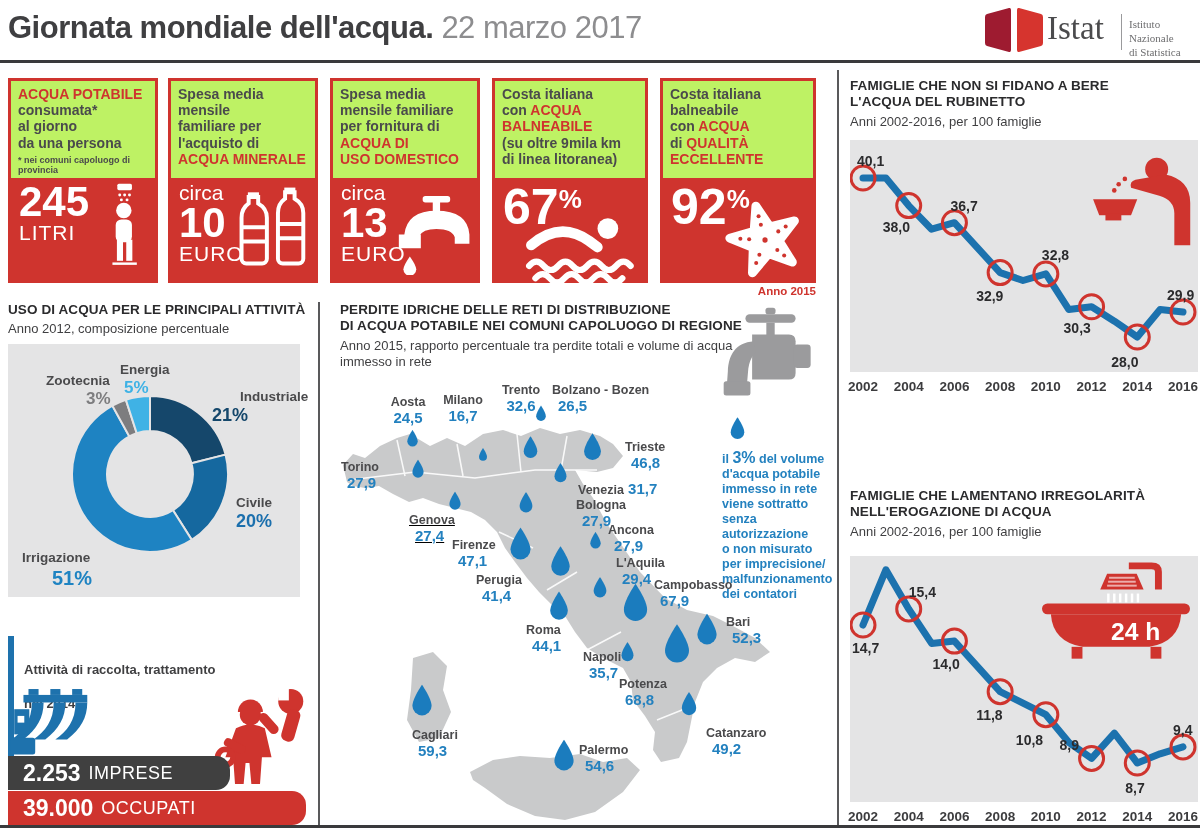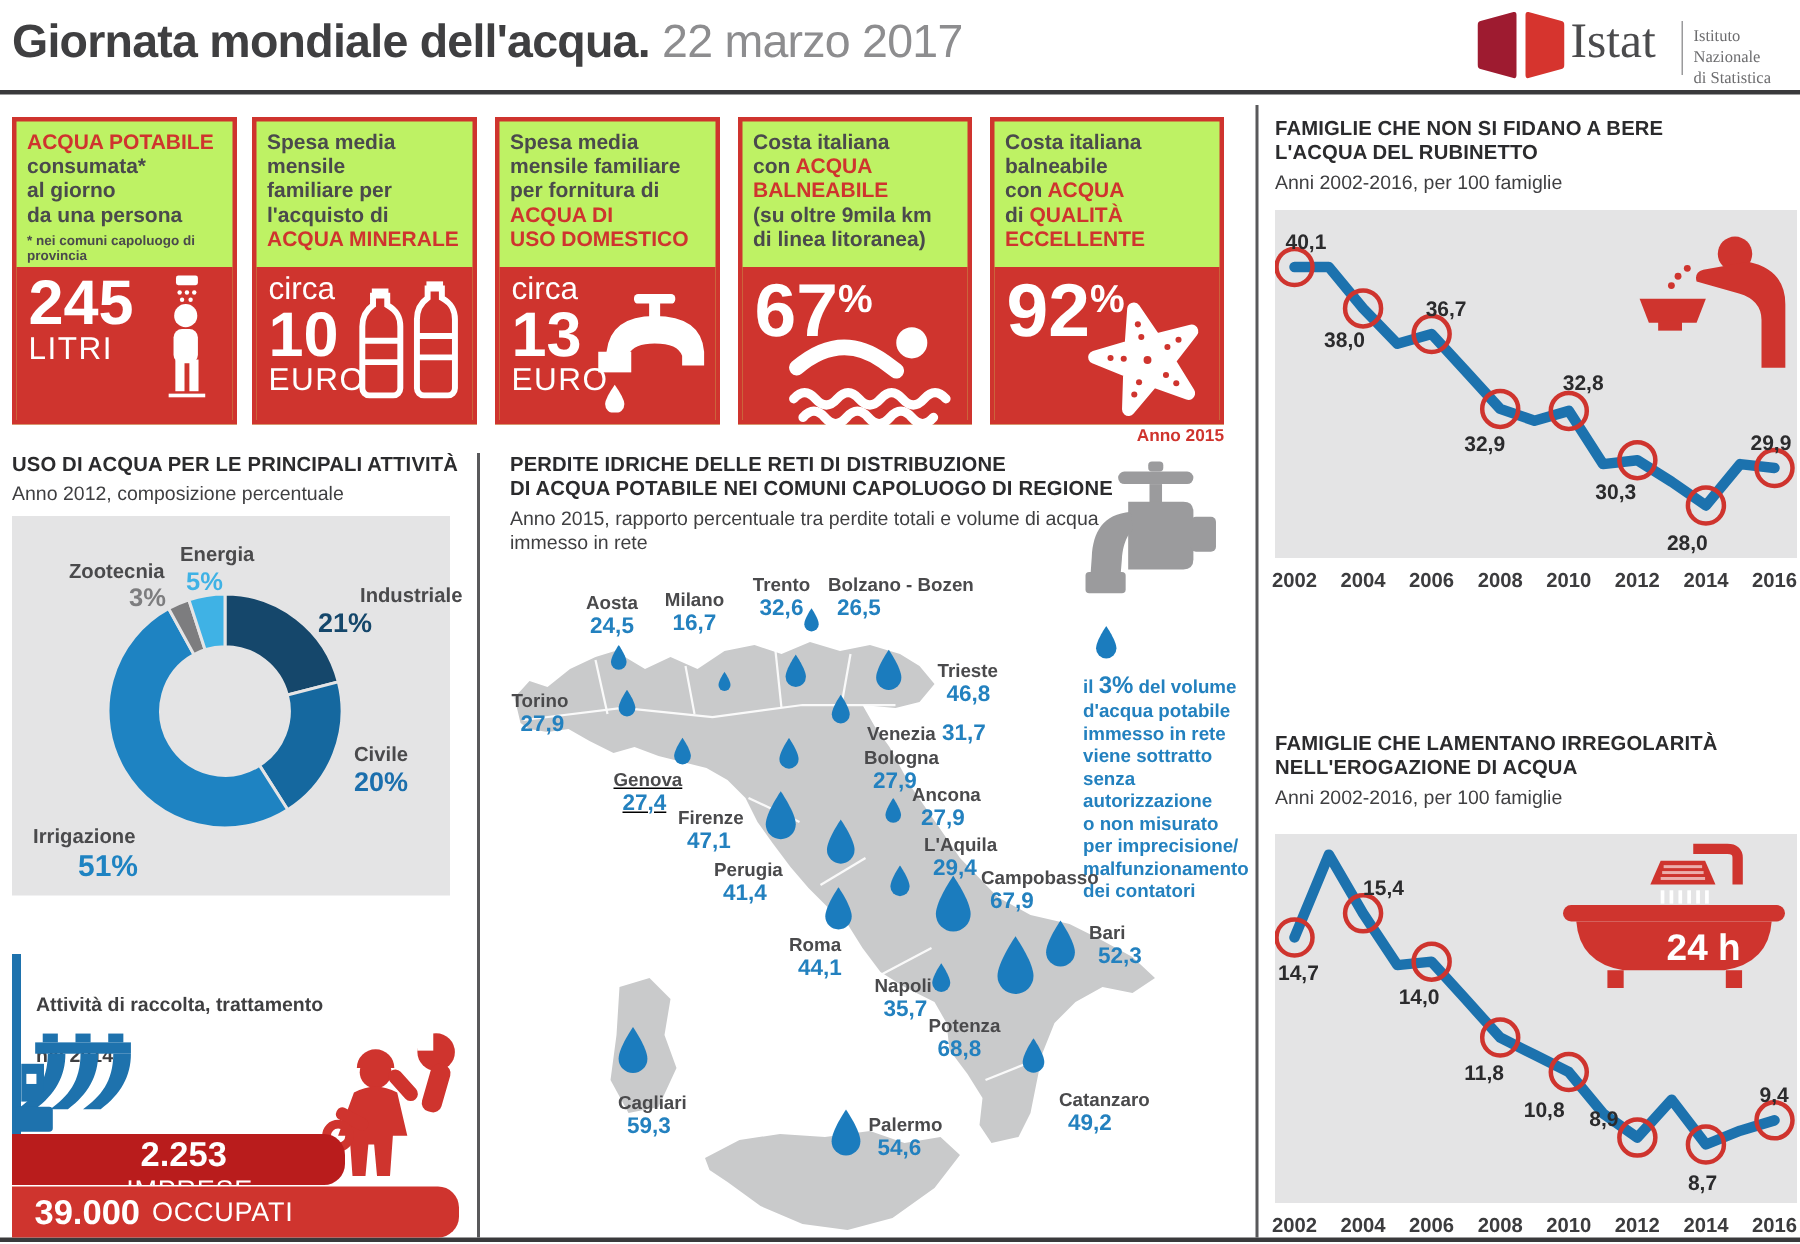--- a/index.html
+++ b/index.html
@@ -48,21 +48,21 @@
   .dlab.zoo{font-size:17px;color:#7d7d7f;}
   .dlab.ind{font-size:18px;color:#15476b;}
   .dlab.civ2{font-size:18px;color:#1b6fad;}
   .dlab.irr{font-size:20px;color:#1e83c2;}
   
   #comp-bar{position:absolute;left:8px;top:636px;width:6px;height:120px;background:#1e72ad;}
   #comp-text{position:absolute;left:24px;top:638px;font-size:13px;font-weight:bold;color:#3f3f41;line-height:1.3;margin-top:24px;}
   .hbar{position:absolute;left:8px;height:34px;border-radius:0 14px 14px 0;color:#fff;display:flex;align-items:center;padding-left:15px;box-sizing:border-box;}
   .hbar .n{font-size:23px;font-weight:bold;margin-right:8px;}
   .hbar .t{font-size:18px;letter-spacing:0.5px;}
-  #bar-blue{top:756px;width:222px;background:#b91c1c;flex-direction:column;}
+  #bar-blue{top:756px;width:222px;background:#404040;}
   #bar-red{top:791px;width:298px;background:#cf342e;}
   
   .city{position:absolute;font-weight:bold;line-height:1.08;white-space:nowrap;}
   .city .nm{font-size:12.5px;color:#4a4a4c;display:block;}
   .city .vl{font-size:15px;color:#2381bf;display:block;}
   .city.center{transform:translateX(-50%);text-align:center;}
   .city.left .vl{padding-left:6px;}
   .city.inline .nm,.city.inline .vl{display:inline;}
   .dropi{position:absolute;color:#1b7cbe;}
   #tap-note{position:absolute;left:722px;top:448px;width:112px;font-size:12.5px;font-weight:bold;color:#2381bf;line-height:1.2;}

